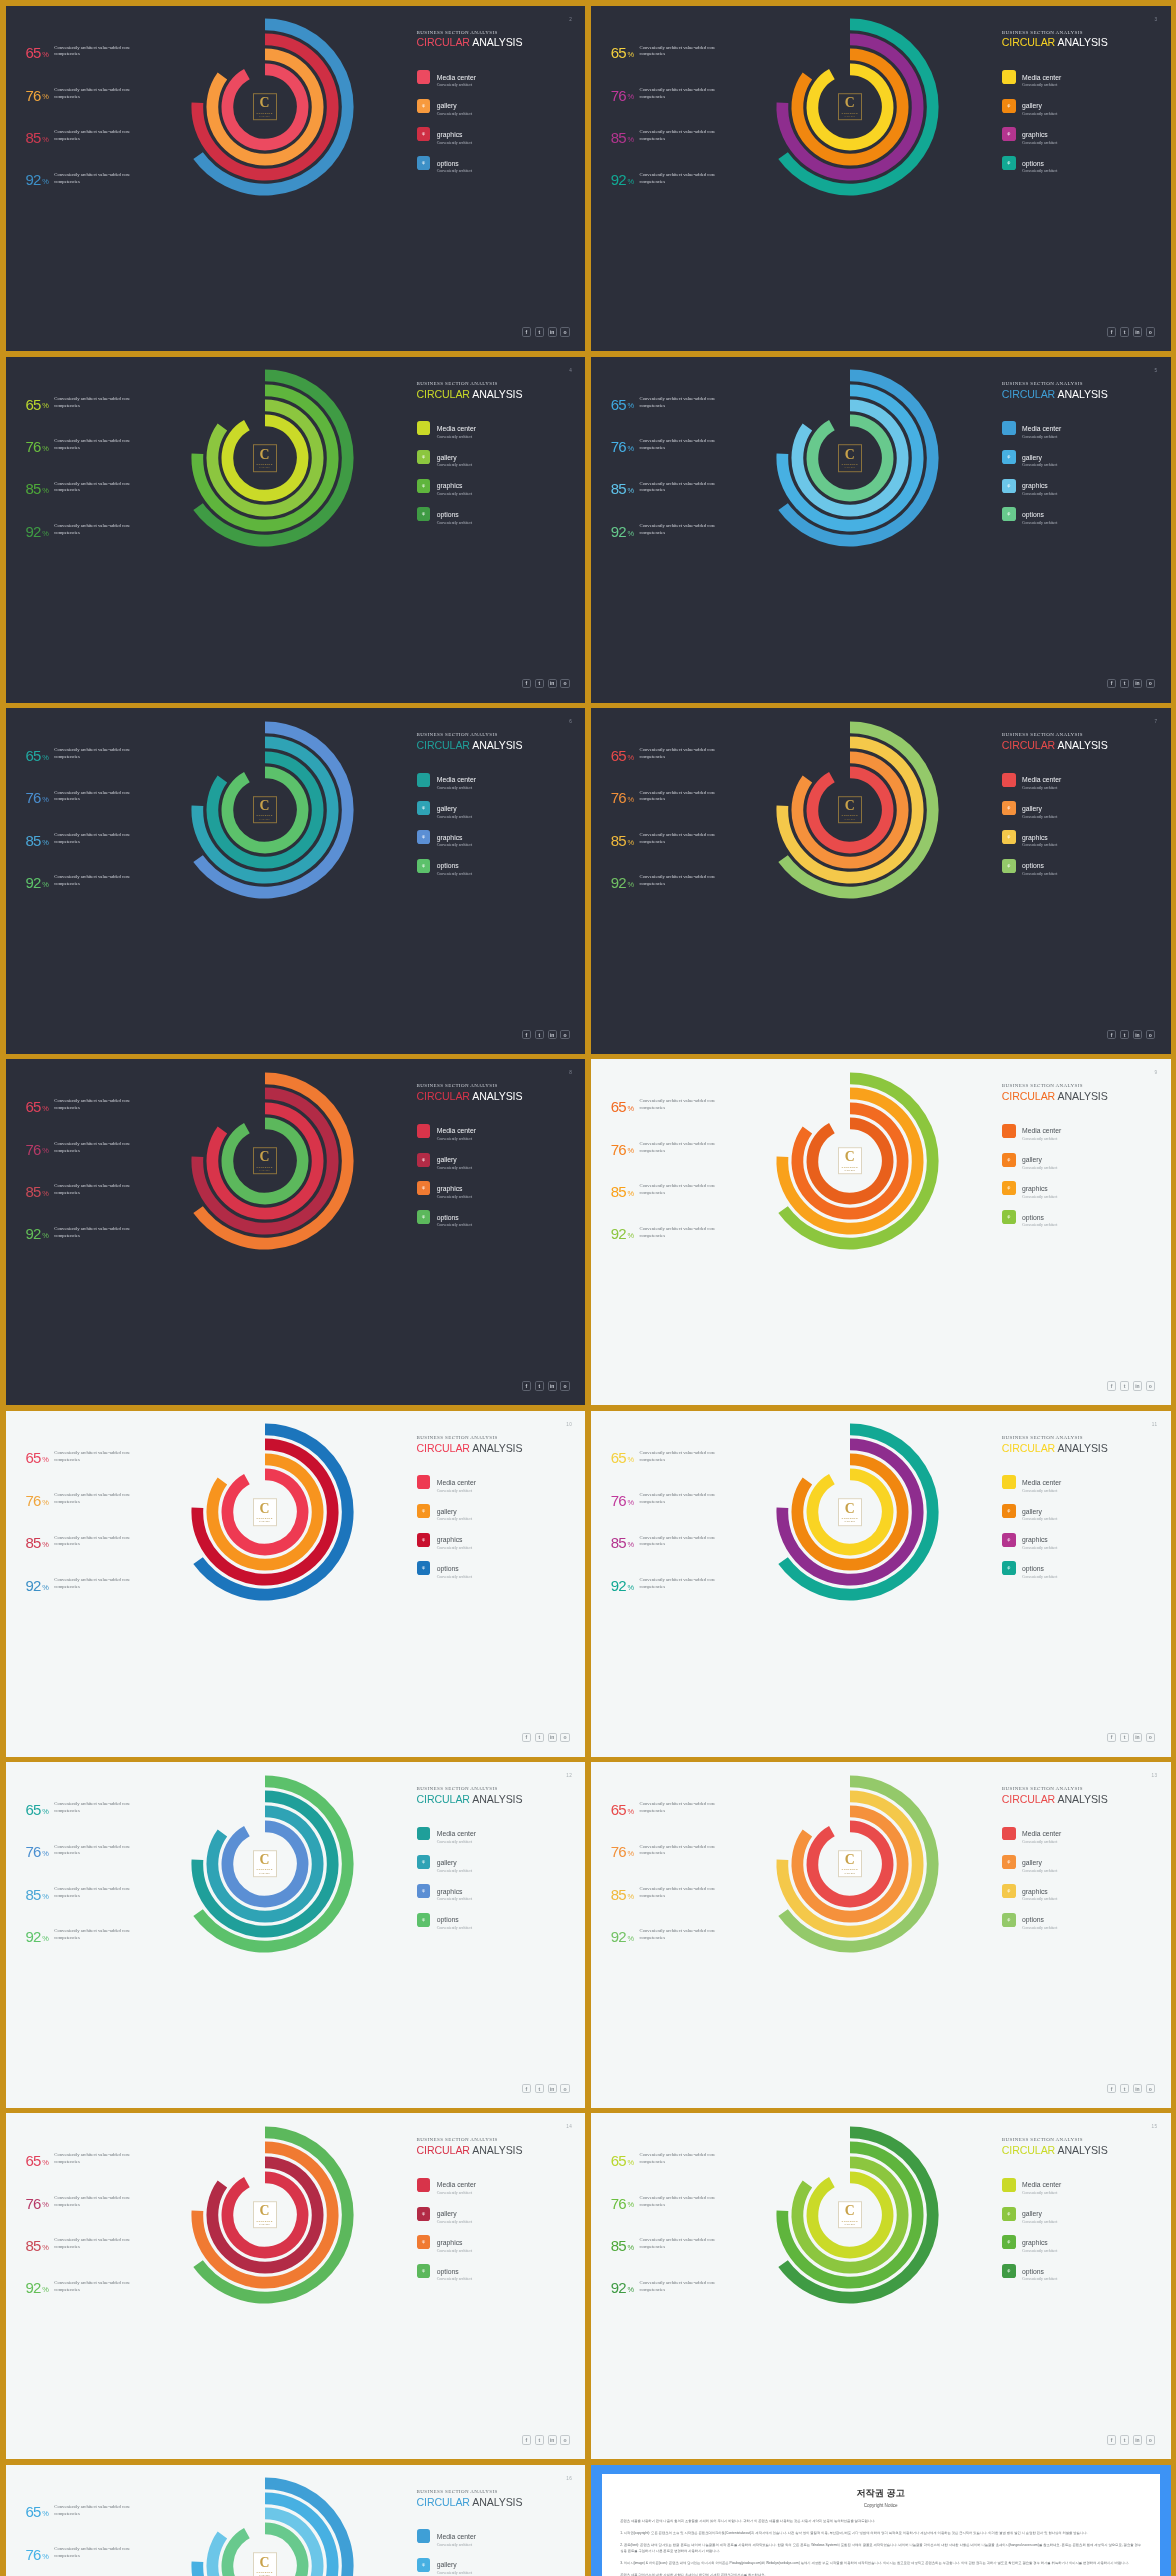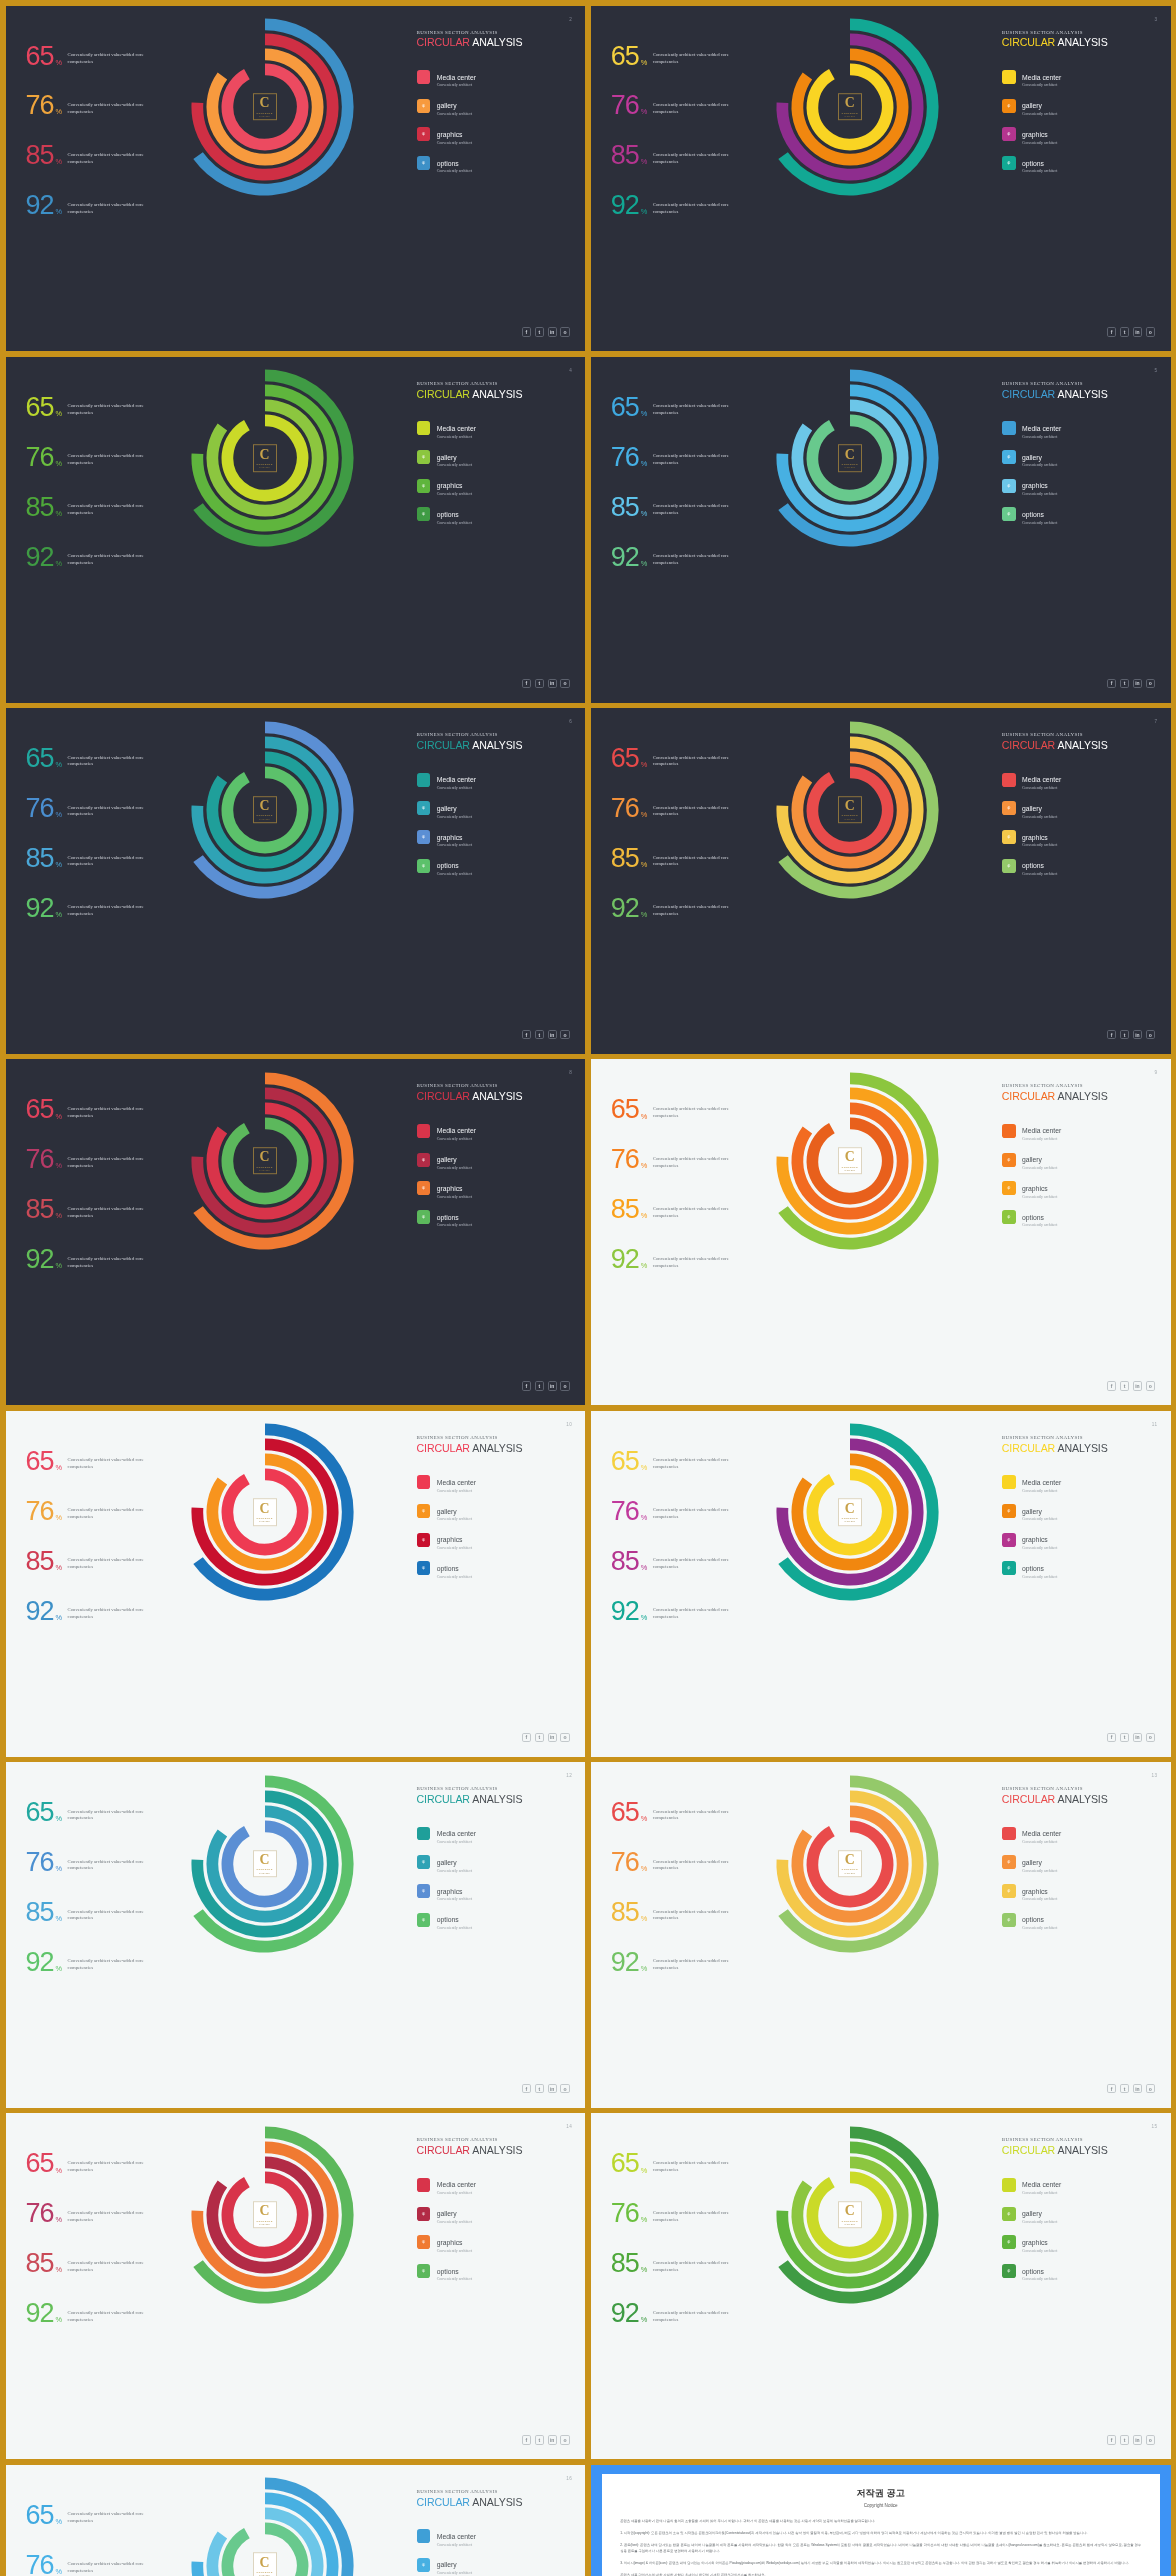--- a/index.html
+++ b/index.html
@@ -13,21 +13,21 @@
   .slide.dark { background:#2c2f3a; }
   .slide.light { background:#f4f7f7; }
 
   .pg { position:absolute; right:13px; top:11px; font-size:4.6px; letter-spacing:0.5px; }
   .dark .pg { color:#7f8492; }
   .light .pg { color:#a9b0b4; }
 
   
   .stats { position:absolute; left:20px; top:39px; width:152px; }
   .stat { display:flex; align-items:flex-end; margin-bottom:27px; }
-  .stat .num { font-size:27px; font-weight:400; line-height:.85; letter-spacing:-0.9px; }
+  .stat .num { font-size:15px; font-weight:400; line-height:.85; letter-spacing:-0.9px; }
   .stat .pct { font-size:7.4px; margin-left:1.8px; margin-bottom:0.9px; }
   .stat .txt {
     font-family:"Liberation Serif", serif; font-size:4.7px; line-height:1.45;
     margin-left:5.5px; margin-bottom:1.8px; width:99px;
   }
   .dark .stat .txt { color:#d5d8df; }
   .light .stat .txt { color:#6c7379; }
 
   
   .chart { position:absolute; left:165px; top:7.4px; width:188px; height:188px; }

